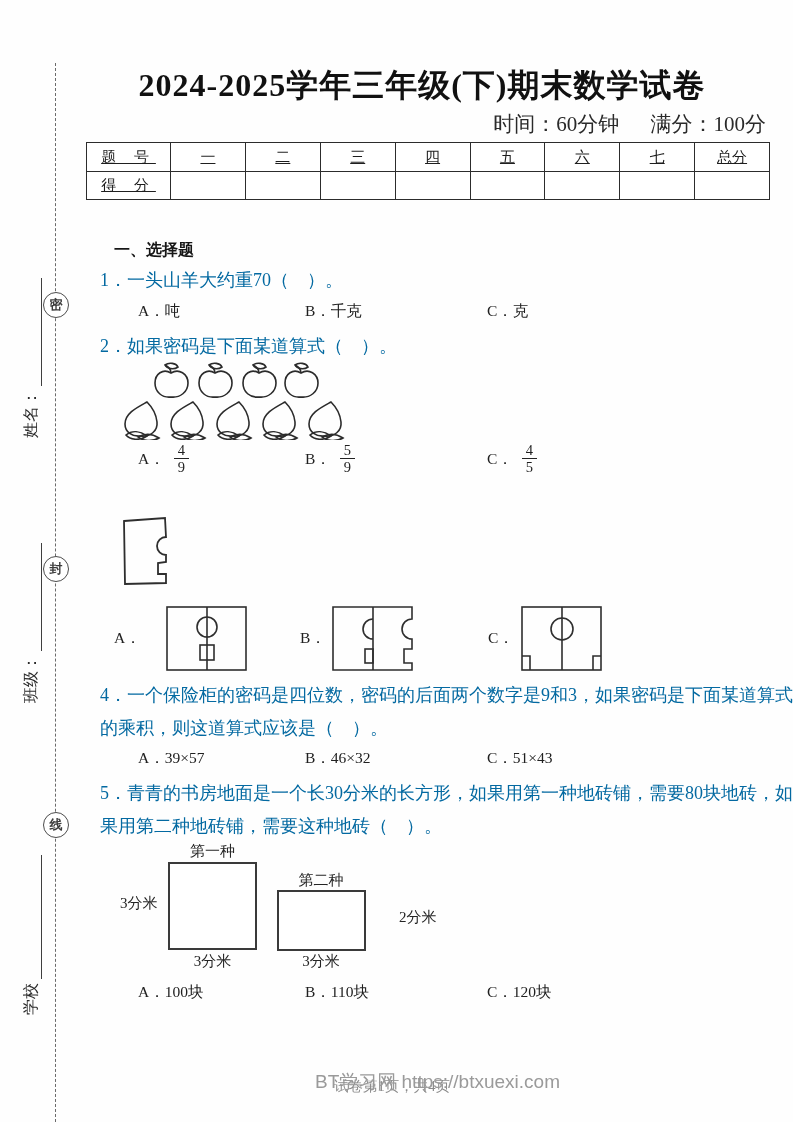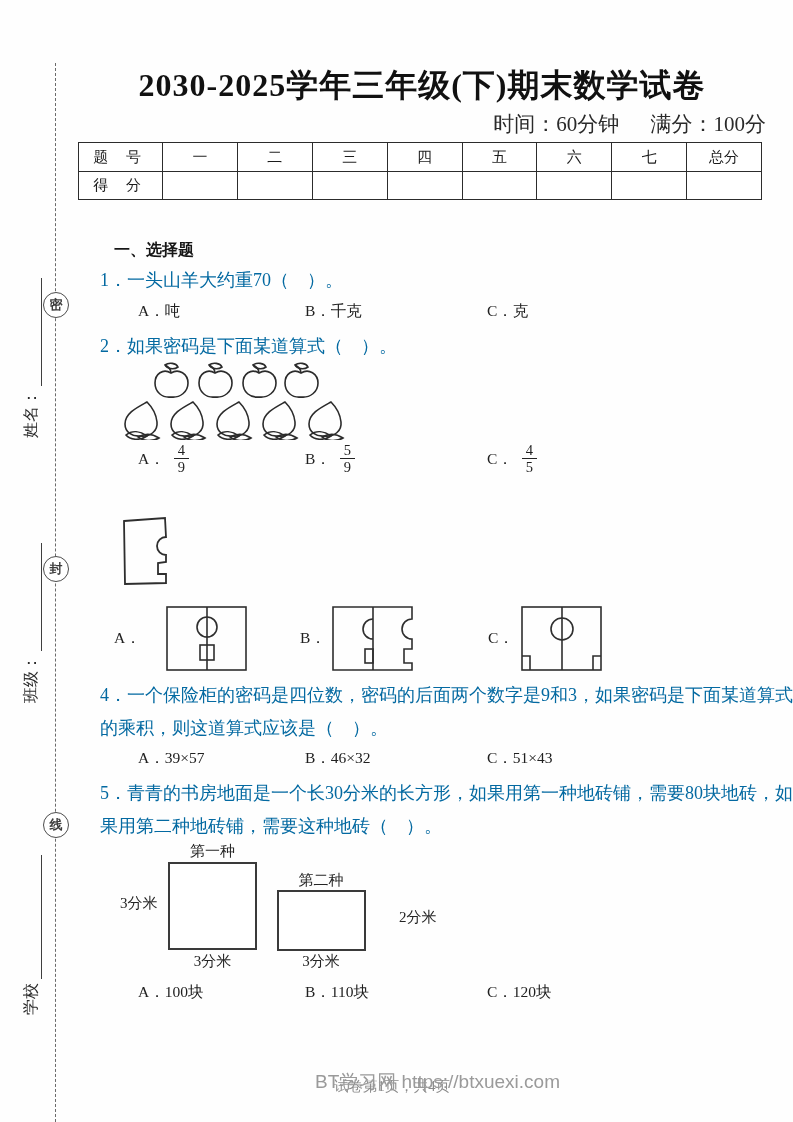--- a/index.html
+++ b/index.html
@@ -16,21 +16,21 @@
     left:78px;top:64px;width:688px;text-align:center;
     font-size:32px;font-weight:700;letter-spacing:1px;color:#111;
   }
   .meta{
     left:78px;top:110px;width:688px;text-align:right;font-size:21px;color:#2a2a2a;
   }
   .meta span{margin-left:26px;}
 
   
   .score-table{
-    left:78px;top:142px;width:684px;border-collapse:collapse;table-layout:fixed;
+    left:86px;top:142px;width:684px;border-collapse:collapse;table-layout:fixed;text-decoration:underline;
   }
   .score-table td{
     border:1.7px solid #2c2c2c;text-align:center;font-size:15px;
     height:27px;padding:0;color:#1c1c1c;background:#fff;
   }
   .score-table tr:first-child td{height:28px;}
   .score-table td.lab{letter-spacing:7px;}
   .score-table col.c0{width:84px;}
 
   
@@ -102,21 +102,21 @@
   </div>
   <div class="abs seal-field" style="left:-49px;top:612px;">
     <span>班级：</span>
       <span class="blank"></span>
   </div>
   <div class="abs seal-field" style="left:-49px;top:924px;">
     <span>学校</span>
       <span class="blank"></span>
   </div>
 
-  <div class="abs title">2030-2025学年三年级(下)期末数学试卷</div>
+  <div class="abs title">2024-2025学年三年级(下)期末数学试卷</div>
   <div class="abs meta">
     <span>时间：60分钟</span>
     <span>满分：100分</span>
   </div>
 
   <table class="abs score-table">
     <colgroup>
         <col class="c0">
         <col>
         <col>

